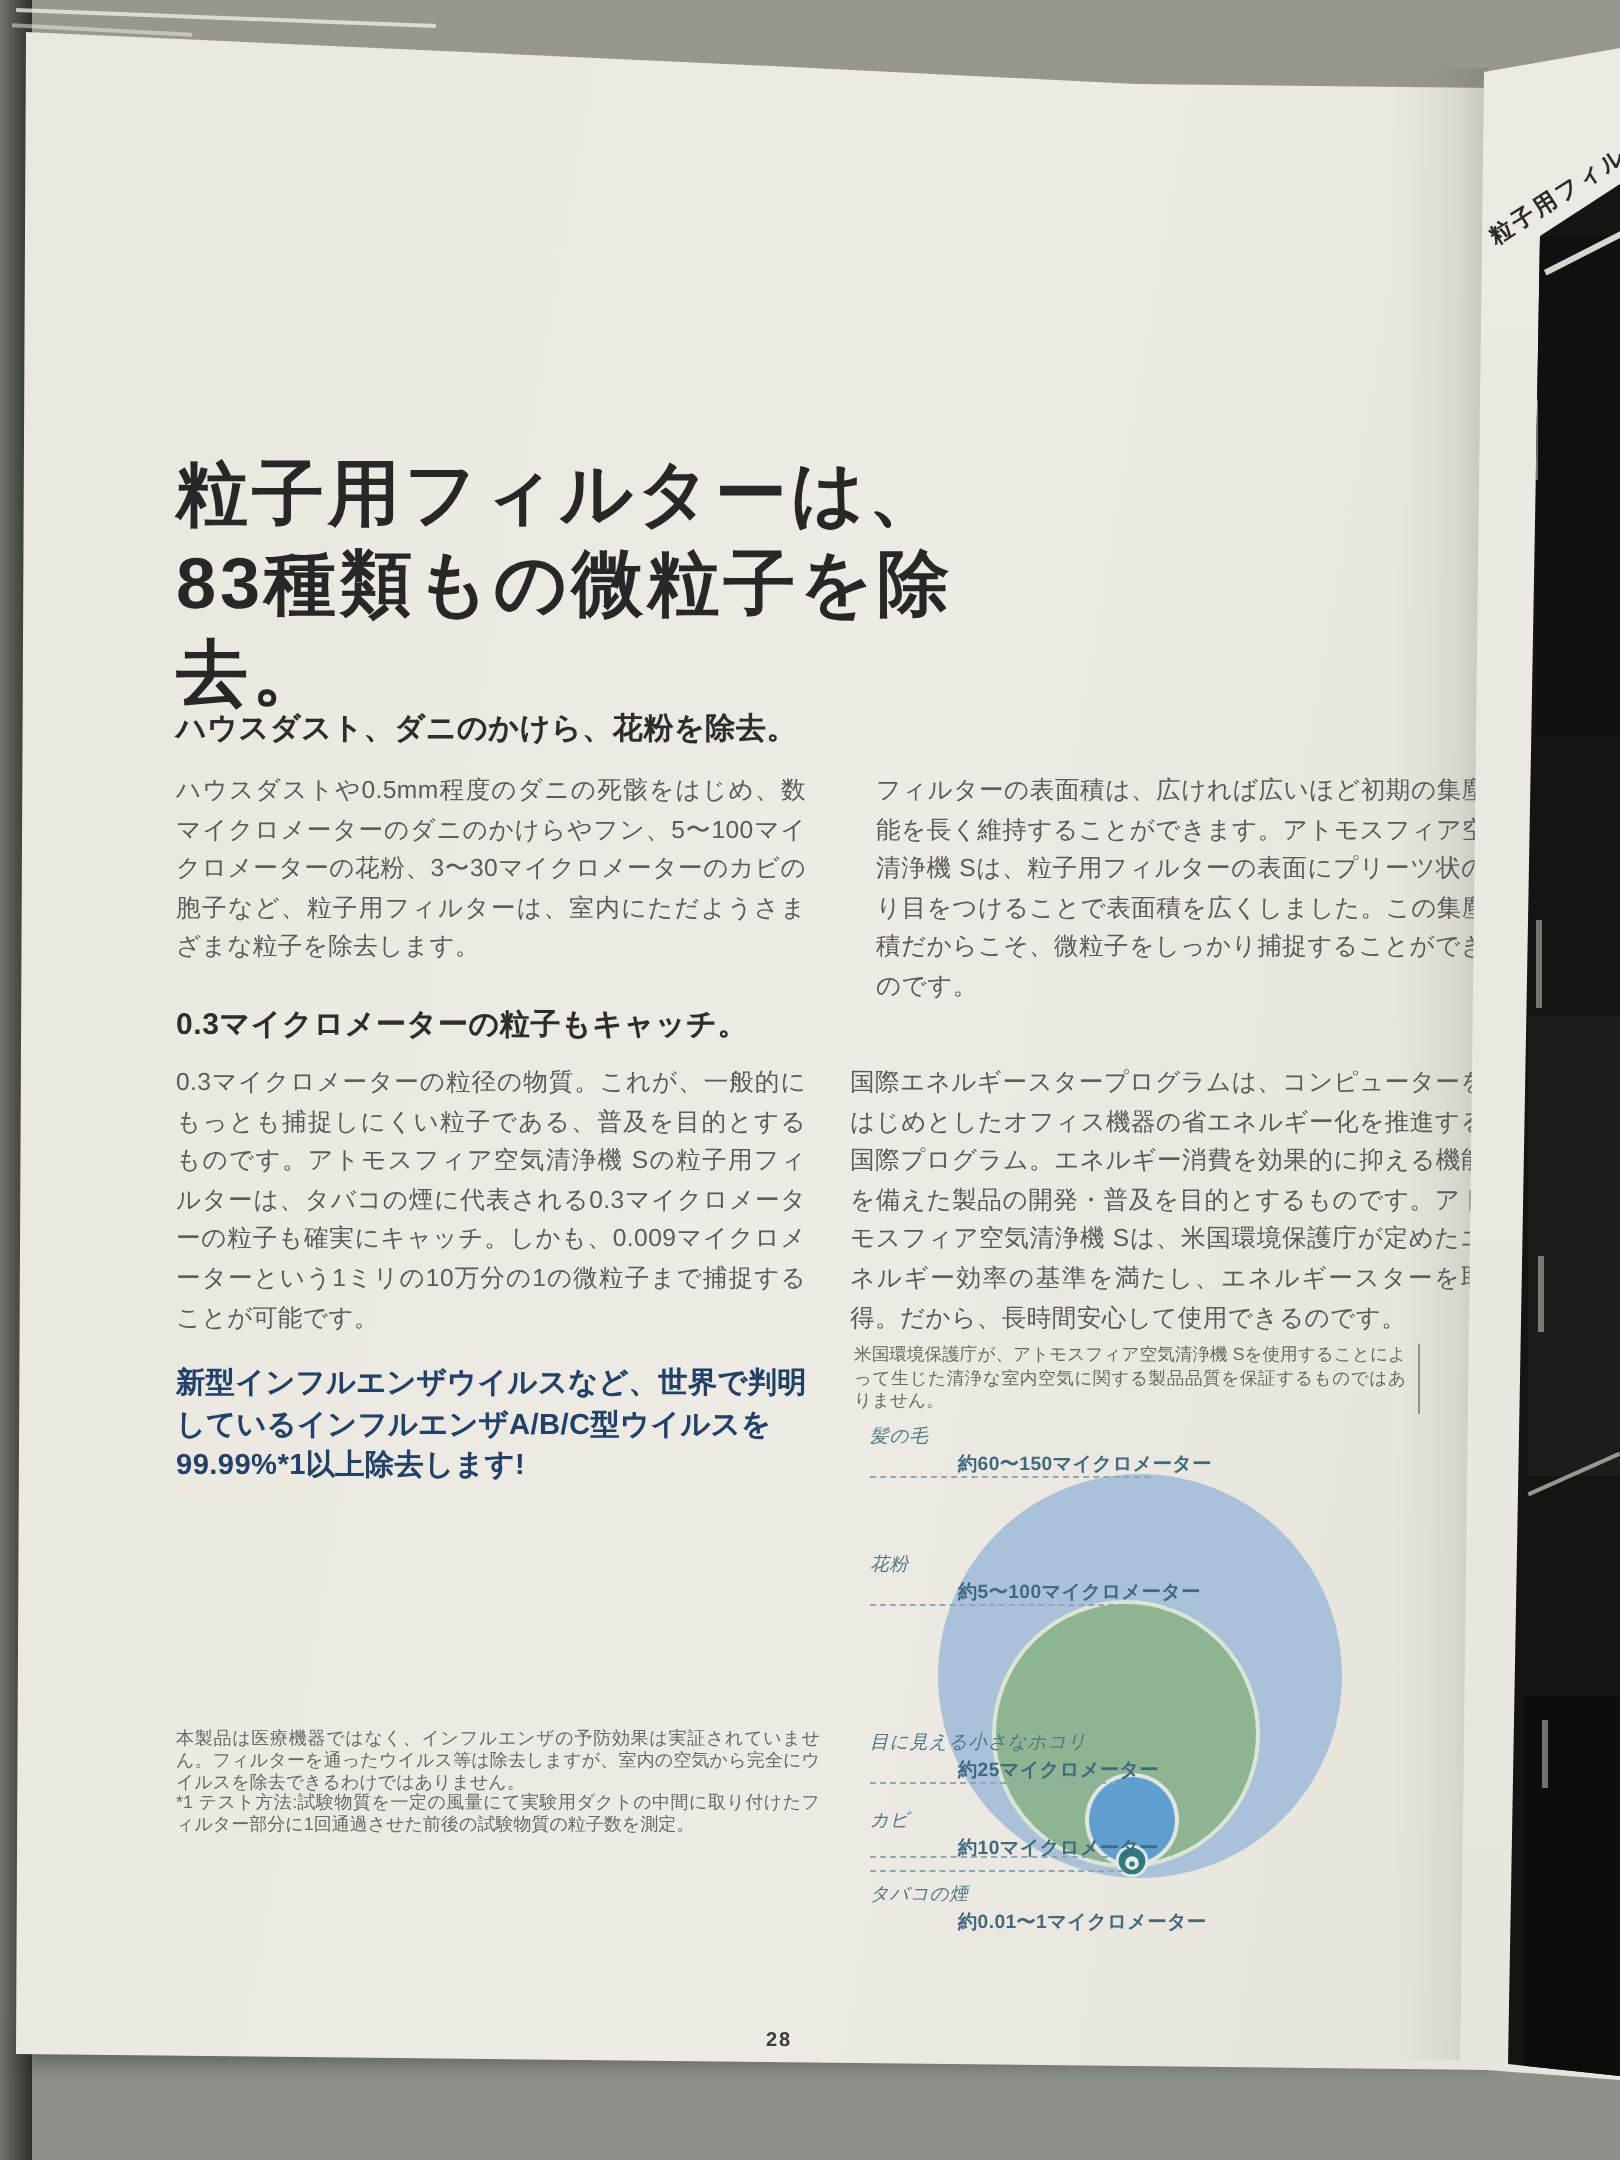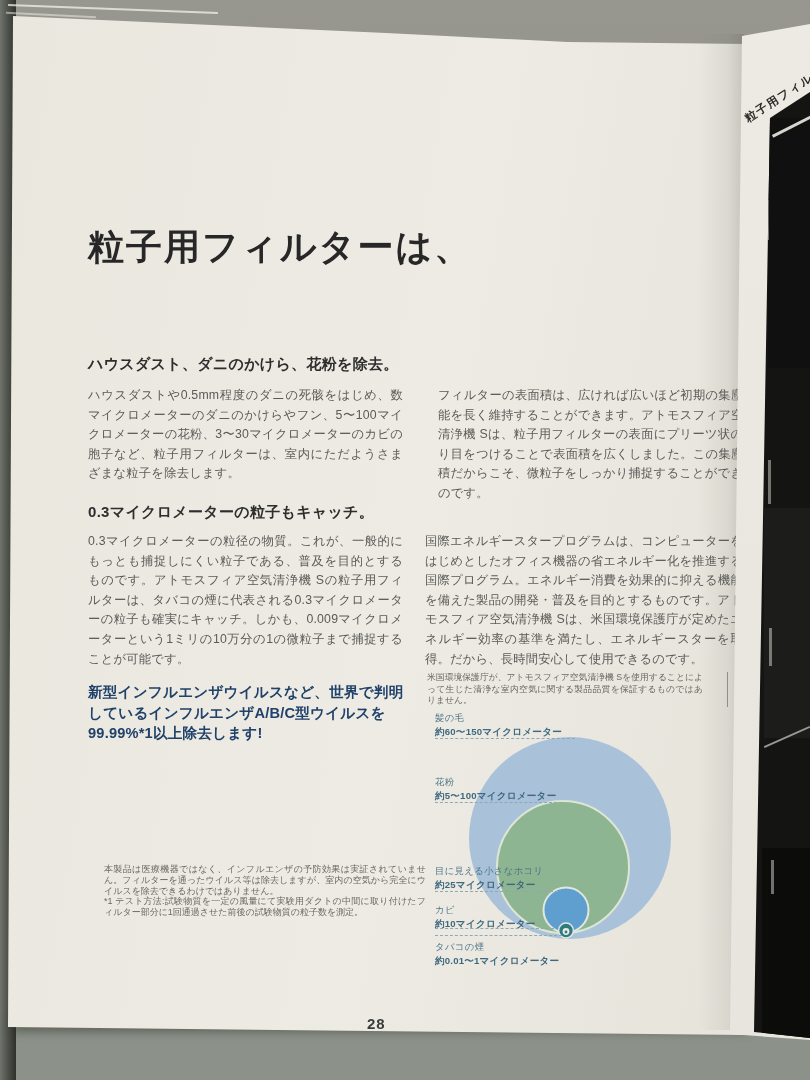--- a/index.html
+++ b/index.html
@@ -31,30 +31,30 @@
     background:linear-gradient(90deg,rgba(118,118,108,0) 0%,rgba(118,118,108,.12) 65%,rgba(96,96,88,.26) 100%);}
   
   .title{position:absolute;left:88px;top:224px;width:420px;color:#272727;
     font-weight:bold;font-size:36px;letter-spacing:2px;line-height:45px;}
   .h-sec{position:absolute;font-size:15px;font-weight:bold;color:#2d2d2d;letter-spacing:.3px;}
   .body-p{position:absolute;font-size:12.3px;color:#5a5a58;line-height:19.6px;
     text-align:justify;letter-spacing:.2px;}
   .h-virus{position:absolute;font-size:14.6px;font-weight:bold;color:#20416a;
     line-height:20.5px;letter-spacing:.2px;}
   .footnote{position:absolute;font-size:9px;color:#686864;line-height:10.8px;
-    white-space:pre-line;text-align:justify;margin-left:16px;}
+    white-space:pre-line;text-align:justify;}
   .note{position:absolute;font-size:8.8px;color:#69695f;line-height:11.5px;
-    border-right:1px solid #8f8f87;padding-right:24px;text-align:justify;}
+    border-right:1px solid #8f8f87;padding-right:6px;text-align:justify;}
   
   .dg-svg{position:absolute;left:430px;top:712px;}
   .dg-label{position:absolute;}
-  .dg-name{font-size:9.3px;color:#4c7588;letter-spacing:.4px;}
-  .dg-size{font-size:9.6px;font-weight:bold;color:#3f697f;margin-top:1px;letter-spacing:.2px;}
+  .dg-name{font-size:9.3px;color:#4c7588;letter-spacing:.4px;font-style:italic;}
+  .dg-size{font-size:9.6px;font-weight:bold;color:#3f697f;margin-top:1px;letter-spacing:.2px;margin-left:44px;}
   .dg-dash{position:absolute;height:0;border-top:1px dashed #8fa9b4;}
-  .page-num{position:absolute;left:367px;top:1015px;font-size:15px;font-weight:bold;
+  .page-num{position:absolute;left:383px;top:1015px;font-size:10px;font-weight:bold;
     color:#3c3c3c;letter-spacing:1px;}
   
   .next-sheet{position:absolute;left:724px;top:24px;width:86px;height:1016px;z-index:3;
     background:linear-gradient(180deg,#eceae2 0%,#e7e5dd 100%);
     clip-path:polygon(18px 12px,86px 0px,86px 1016px,6px 1010px);}
   .next-photo{position:absolute;left:754px;top:88px;width:56px;height:950px;z-index:4;
     background:#141412;clip-path:polygon(16px 30px,56px 4px,56px 950px,0px 944px);}
   .np-b1{position:absolute;left:14px;top:30px;right:0;height:250px;background:#101010;}
   .np-b2{position:absolute;left:10px;top:420px;right:0;height:230px;background:#1c1c1a;}
   .np-b3{position:absolute;left:8px;top:760px;right:0;height:190px;background:#0c0c0a;}
@@ -79,20 +79,21 @@
   <div class="stack-line l2"></div>
   <div class="page-shadow"></div>
 
   <div class="page-sheet"></div>
 
   <div class="page-content">
     <div class="right-fold"></div>
 
     <div class="title">
       <div>粒子用フィルターは、</div>
+      <div>83種類もの微粒子を除去。</div>
     </div>
 
     <div class="h-sec" style="left:88px;top:355px;width:320px">ハウスダスト、ダニのかけら、花粉を除去。</div>
     <div class="body-p" style="left:88px;top:386px;width:315px">ハウスダストや0.5mm程度のダニの死骸をはじめ、数マイクロメーターのダニのかけらやフン、5〜100マイクロメーターの花粉、3〜30マイクロメーターのカビの胞子など、粒子用フィルターは、室内にただようさまざまな粒子を除去します。</div>
 
     <div class="h-sec" style="left:88px;top:503px;width:320px">0.3マイクロメーターの粒子もキャッチ。</div>
     <div class="body-p" style="left:88px;top:532px;width:315px">0.3マイクロメーターの粒径の物質。これが、一般的にもっとも捕捉しにくい粒子である、普及を目的とするものです。アトモスフィア空気清浄機 Sの粒子用フィルターは、タバコの煙に代表される0.3マイクロメーターの粒子も確実にキャッチ。しかも、0.009マイクロメーターという1ミリの10万分の1の微粒子まで捕捉することが可能です。</div>
 
     <div class="h-virus" style="left:88px;top:682px;width:322px">新型インフルエンザウイルスなど、世界で判明しているインフルエンザA/B/C型ウイルスを99.99%*1以上除去します!</div>
 

